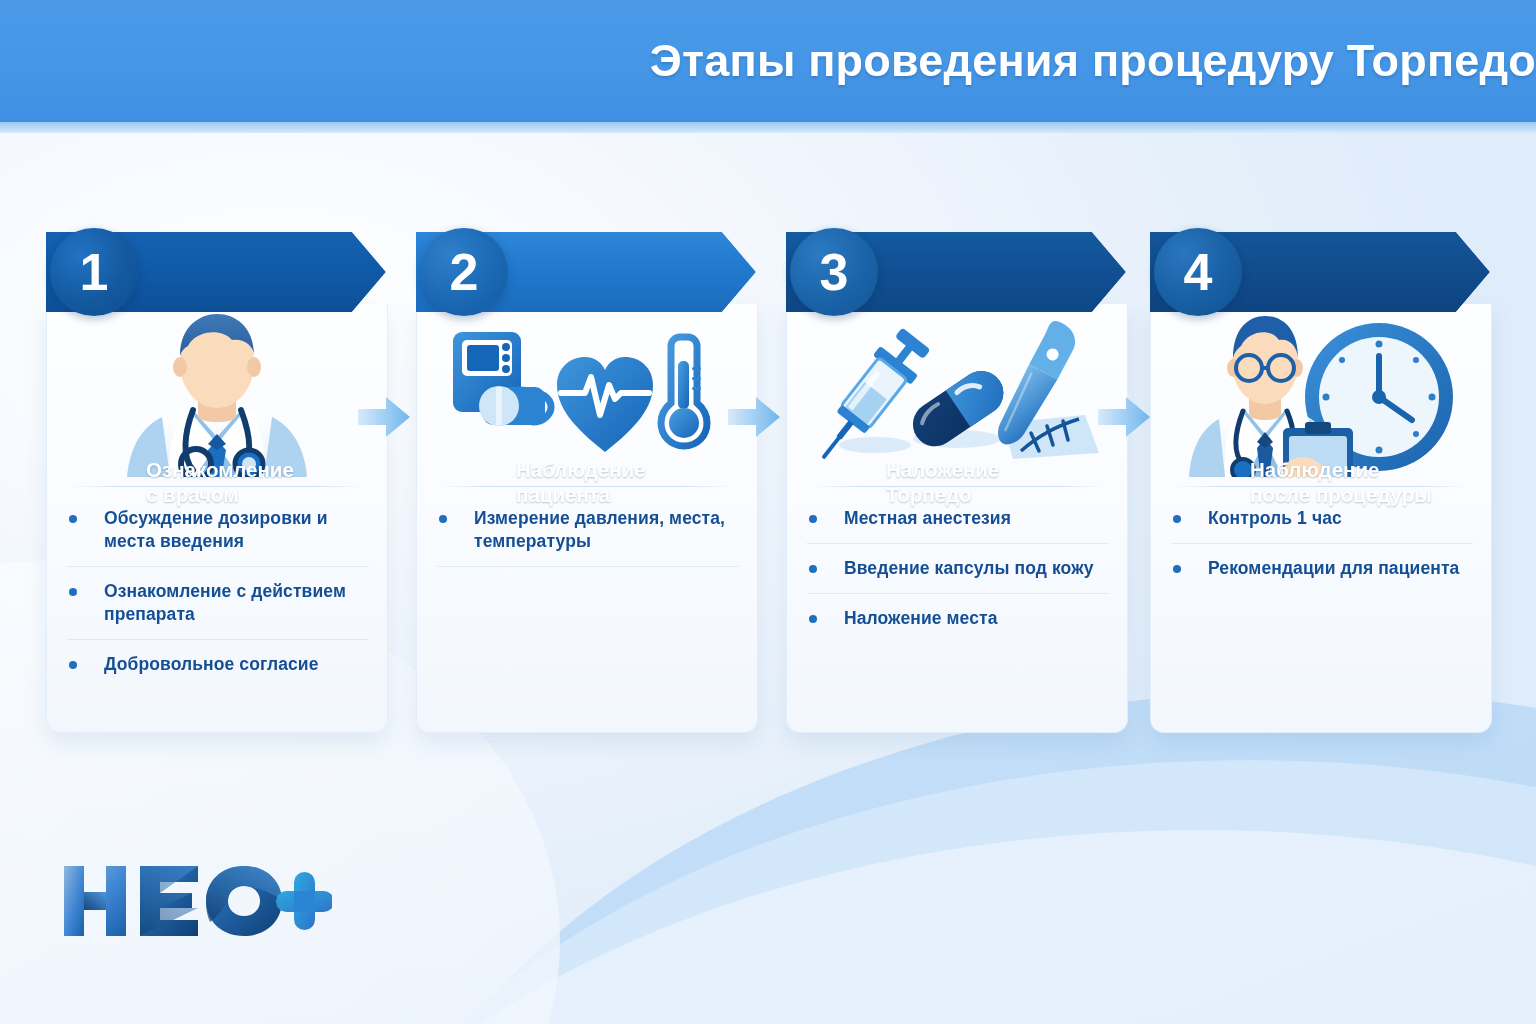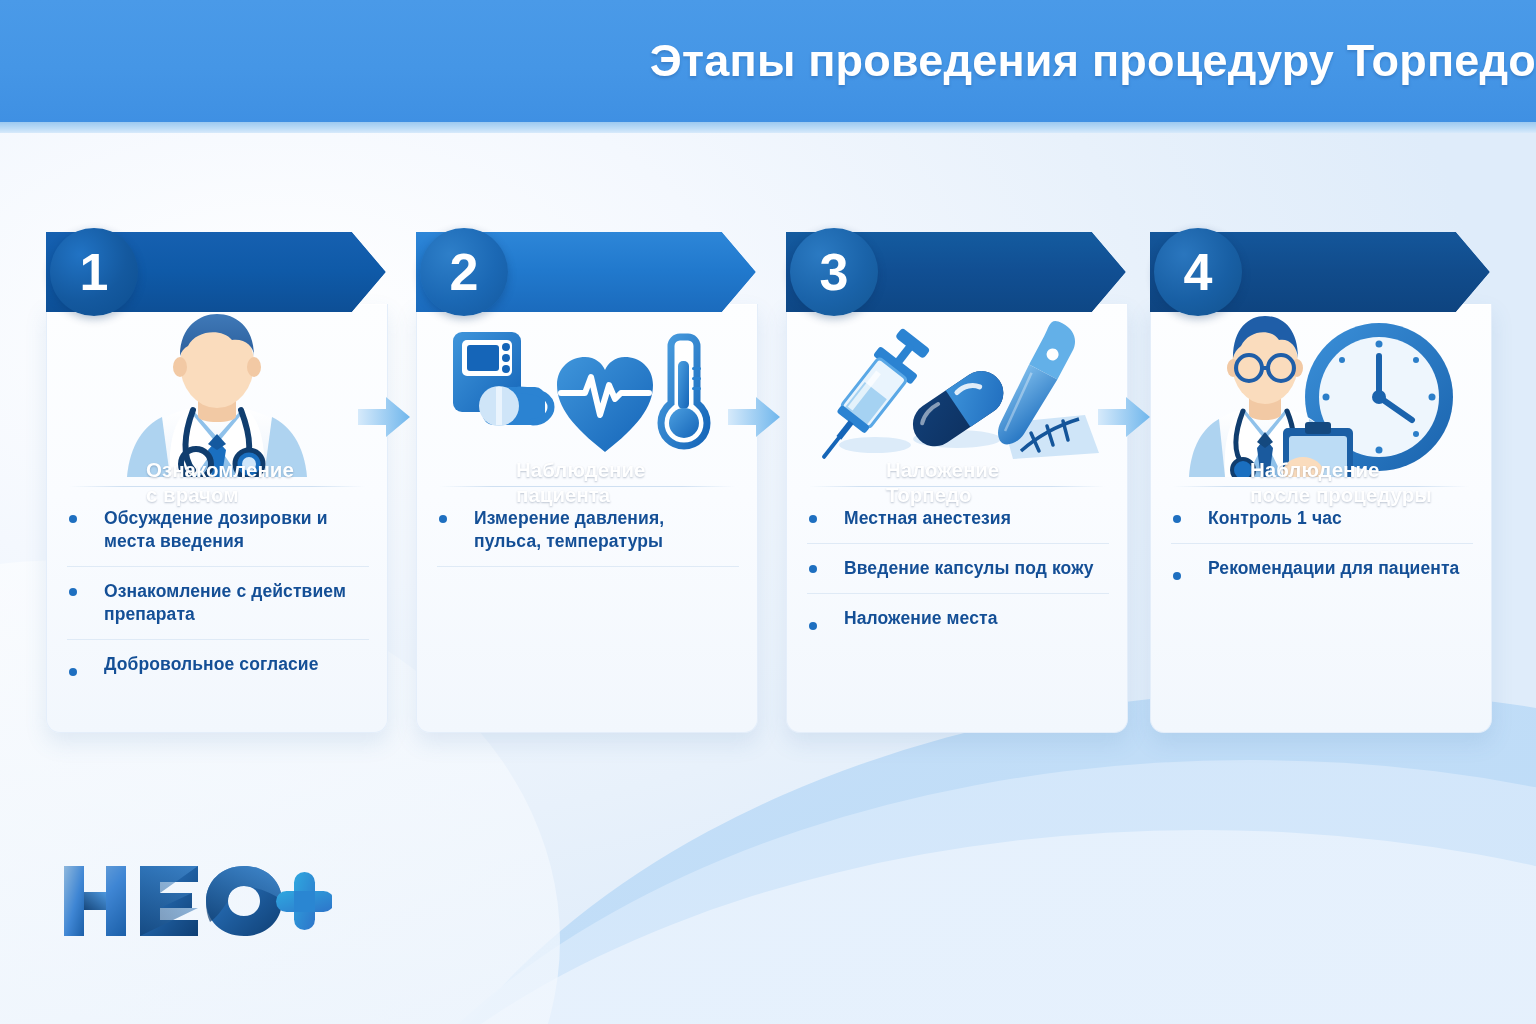--- a/index.html
+++ b/index.html
@@ -119,21 +119,21 @@
     background:linear-gradient(90deg,rgba(190,215,240,0) 0%,#cfe0f2 18%,#cfe0f2 82%,rgba(190,215,240,0) 100%);
   }
 
   
   .bullets{position:absolute;left:20px;right:18px;top:190px;}
   .bullet-row{
     display:flex;align-items:flex-start;gap:27px;
     padding:13px 4px 13px 2px;
     border-bottom:1px solid #dfeaf6;
   }
-  .bullet-row.last{border-bottom:none;align-items:flex-end;}
+  .bullet-row.last{border-bottom:none;}
   .dot{
     flex:0 0 auto;width:8px;height:8px;border-radius:50%;background:#1e6fc0;margin-top:8px;
   }
   .bullet-text{
     color:#144f96;font-size:17.5px;font-weight:bold;line-height:1.32;letter-spacing:.1px;
   }
 
   
   .arrow{
     position:absolute;top:395px;width:56px;height:44px;z-index:5;
@@ -307,21 +307,21 @@
             <circle cx="239" cy="96" r="15" fill="url(#th2)"></circle>
             <rect x="247" y="40" width="9" height="3" rx="1.5" fill="#2b83d2"></rect>
             <rect x="247" y="50" width="9" height="3" rx="1.5" fill="#2b83d2"></rect>
             <rect x="247" y="60" width="9" height="3" rx="1.5" fill="#2b83d2"></rect>
           </svg>
         </div>
         <div class="divider-top"></div>
         <div class="bullets">
           <div class="bullet-row">
             <span class="dot"></span>
-            <span class="bullet-text">Измерение давления, пульса, температуры</span>
+            <span class="bullet-text">Измерение давления, места, температуры</span>
           </div>
         </div>
       </div>
       <div class="card-head">
         <div class="card-head-inner"></div>
       </div>
       <div class="step-circle">
         <span>2</span>
       </div>
       <div class="step-title">

